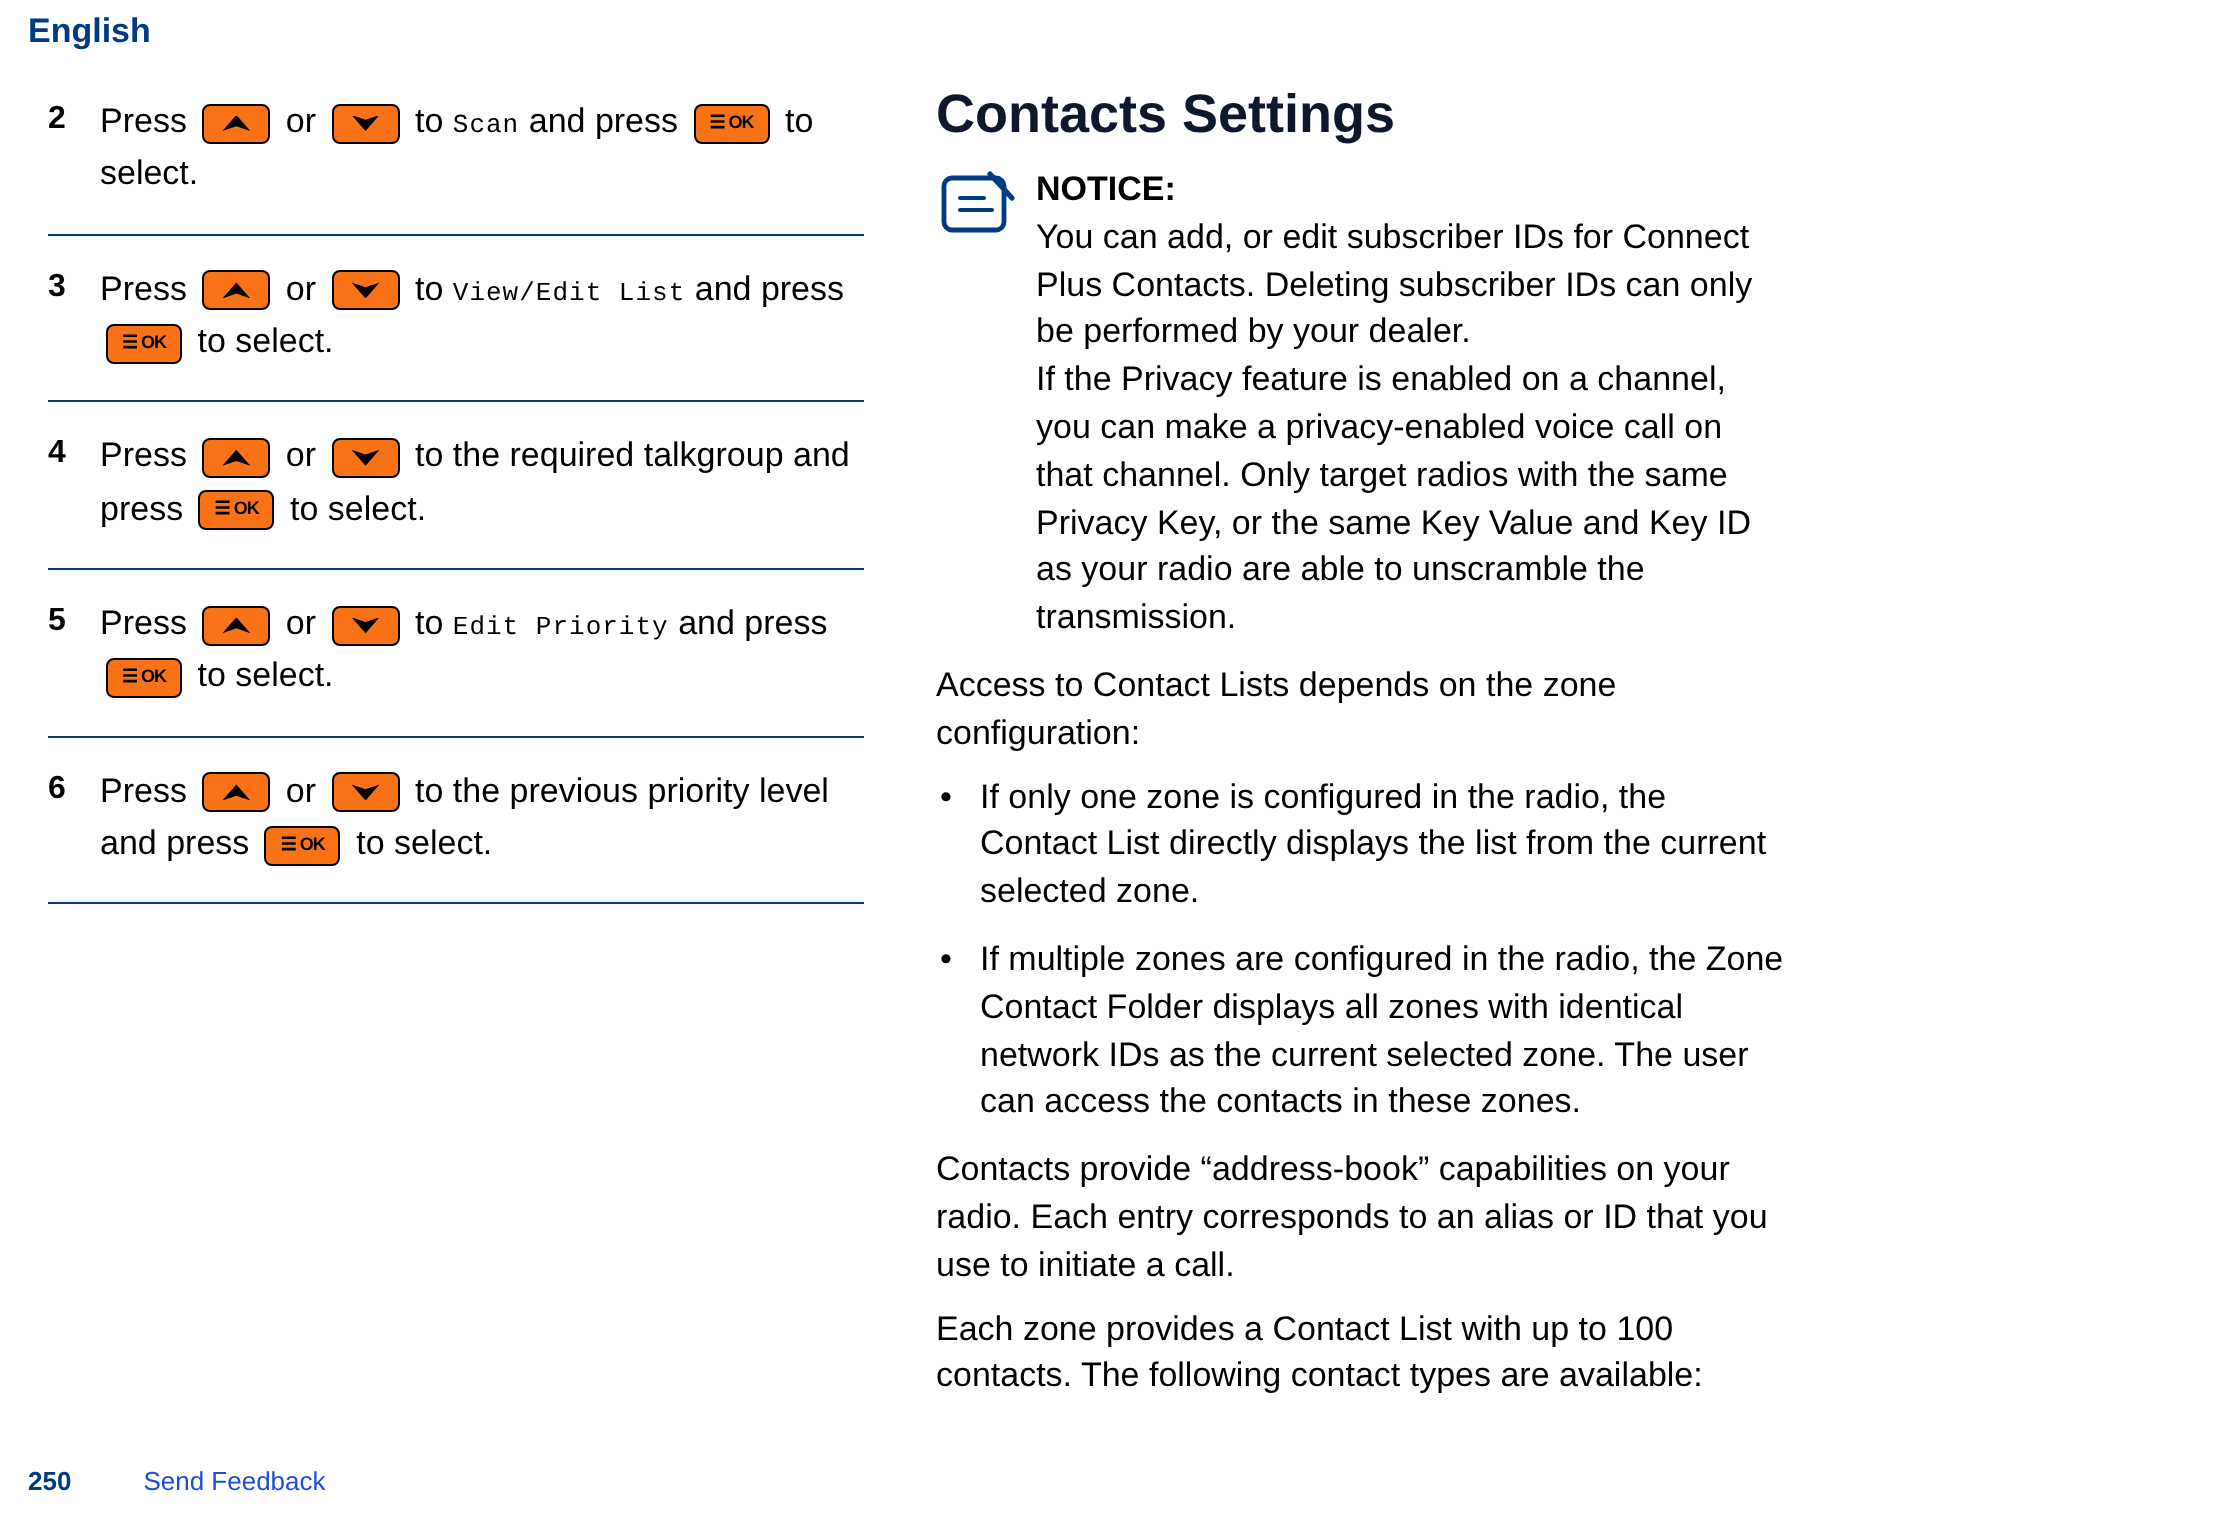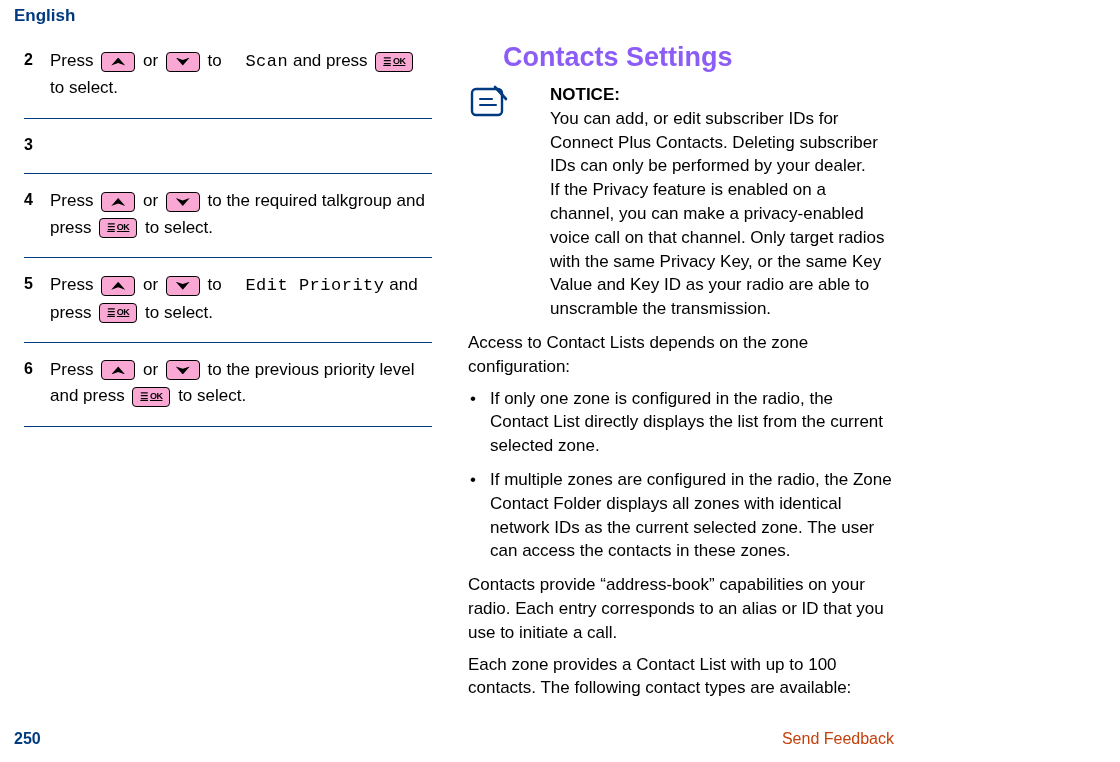--- a/index.html
+++ b/index.html
@@ -59,22 +59,21 @@
     display: inline-flex;
     vertical-align: middle;
     align-items: center;
     justify-content: center;
     width: 34px;
     height: 20px;
     border: 1.4px solid #000;
     border-radius: 4px;
     margin: 0 3px;
     position: relative;
-    background: #f9a8d4;
-    text-decoration: underline;
+    background: #f97316;
   }
   .btn-icon.ok {
     width: 38px;
     font-size: 9px;
     font-weight: bold;
     letter-spacing: -0.5px;
   }
   .btn-icon.ok::before {
     content: "\2630";
     font-size: 9px;
@@ -82,36 +81,33 @@
   }
   .arrow-shape {
     width: 14px;
     height: 8px;
     background: #000;
   }
   .arrow-shape.up { clip-path: polygon(0 100%, 50% 0, 100% 100%, 50% 70%); }
   .arrow-shape.down { clip-path: polygon(0 0, 50% 100%, 100% 0, 50% 30%); }
   .lcd {
     font-family: "Courier New", monospace;
-    font-size: 17px;
+    font-size: 13px;
     letter-spacing: 0.5px;
-    margin-left: 19px;
   }
   .section-title {
-    color: #8b5cf6;
+    color: #0f172a;
     font-size: 27px;
     font-weight: bold;
     margin-top: -2px;
     margin-bottom: 10px;
-    margin-left: 35px;
   }
   .notice-box {
     display: flex;
     margin-bottom: 10px;
-    gap: 32px;
   }
   .notice-icon {
     width: 44px;
     flex-shrink: 0;
   }
   .notice-icon svg { display: block; }
   .notice-body {
     flex: 1;
     padding-left: 6px;
     font-size: 17px;
@@ -135,30 +131,30 @@
     flex-shrink: 0;
     text-align: left;
     padding-left: 2px;
   }
   .footer {
     position: absolute;
     bottom: 14px;
     left: 14px;
     right: 10px;
     display: flex;
-    justify-content: space-between;
-    font-size: 16px;
+    font-size: 13px;
   }
   .page-no {
     color: #003a80;
     font-weight: bold;
   }
   .feedback-link {
-    color: #c2410c;
+    color: #1d4ed8;
     cursor: pointer;
+    margin-left: 36px;
   }
   .step-note {
     margin-top: 10px;
   }
 </style>
 </head>
 <body>
 
 <div class="page">
 
@@ -183,20 +179,35 @@
           <span class="lcd">Scan</span>
           <span> and press </span>
           <span class="btn-icon ok">OK</span>
           <span> to select.</span>
         </div>
       </div>
       <hr class="step-sep">
 
       <div class="step">
         <div class="step-num">3</div>
+        <div class="step-body">
+          <span>Press </span>
+          <span class="btn-icon">
+              <span class="arrow-shape up"></span>
+            </span>
+          <span> or </span>
+          <span class="btn-icon">
+              <span class="arrow-shape down"></span>
+            </span>
+          <span> to </span>
+          <span class="lcd">View/Edit List</span>
+          <span> and press </span>
+          <span class="btn-icon ok">OK</span>
+          <span> to select.</span>
+        </div>
       </div>
       <hr class="step-sep">
 
       <div class="step">
         <div class="step-num">4</div>
         <div class="step-body">
           <span>Press </span>
           <span class="btn-icon">
               <span class="arrow-shape up"></span>
             </span>

